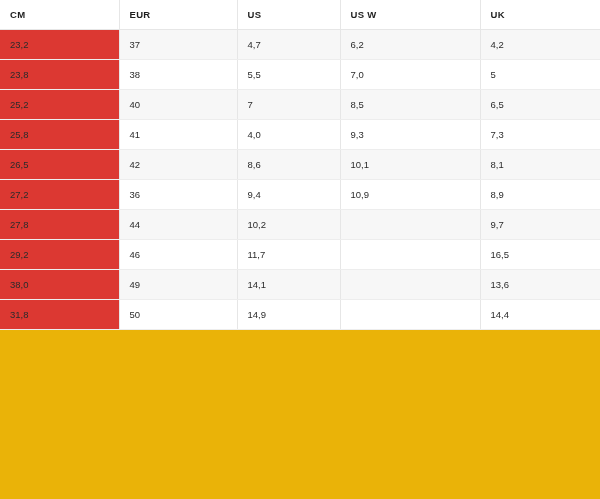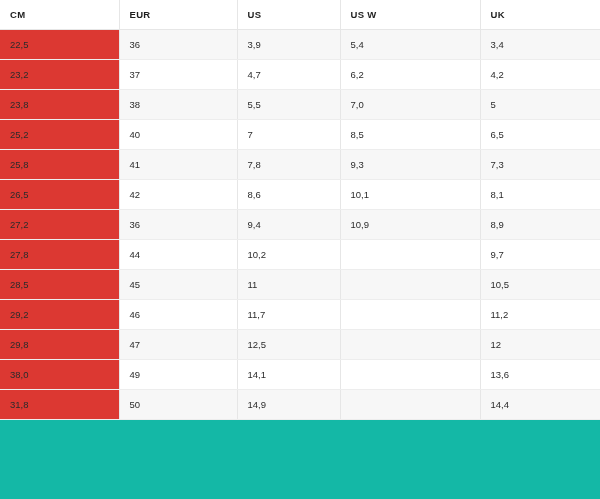--- a/index.html
+++ b/index.html
@@ -11,21 +11,21 @@
     height: 499px;
     background: #ffffff;
     font-family: "Liberation Sans", sans-serif;
     overflow: hidden;
   }
 
   .size-table-wrap {
     width: 600px;
     height: 499px;
     box-sizing: border-box;
-    background: #14b8a6;
+    background: #eab308;
   }
 
   table.size-table {
     width: 600px;
     border-collapse: collapse;
     table-layout: fixed;
     background: #ffffff;
   }
 
   
@@ -101,27 +101,20 @@
       <tr>
         <th class="cm-head">CM</th>
         <th>EUR</th>
         <th>US</th>
         <th>US W</th>
         <th>UK</th>
       </tr>
     </thead>
     <tbody id="table-body">
         <tr>
-          <td class="cm-cell">22,5</td>
-          <td class="data-cell">36</td>
-          <td class="data-cell">3,9</td>
-          <td class="data-cell">5,4</td>
-          <td class="data-cell">3,4</td>
-        </tr>
-        <tr>
           <td class="cm-cell">23,2</td>
           <td class="data-cell">37</td>
           <td class="data-cell">4,7</td>
           <td class="data-cell">6,2</td>
           <td class="data-cell">4,2</td>
         </tr>
         <tr>
           <td class="cm-cell">23,8</td>
           <td class="data-cell">38</td>
           <td class="data-cell">5,5</td>
@@ -131,21 +124,21 @@
         <tr>
           <td class="cm-cell">25,2</td>
           <td class="data-cell">40</td>
           <td class="data-cell">7</td>
           <td class="data-cell">8,5</td>
           <td class="data-cell">6,5</td>
         </tr>
         <tr>
           <td class="cm-cell">25,8</td>
           <td class="data-cell">41</td>
-          <td class="data-cell">7,8</td>
+          <td class="data-cell">4,0</td>
           <td class="data-cell">9,3</td>
           <td class="data-cell">7,3</td>
         </tr>
         <tr>
           <td class="cm-cell">26,5</td>
           <td class="data-cell">42</td>
           <td class="data-cell">8,6</td>
           <td class="data-cell">10,1</td>
           <td class="data-cell">8,1</td>
         </tr>
@@ -157,39 +150,25 @@
           <td class="data-cell">8,9</td>
         </tr>
         <tr>
           <td class="cm-cell">27,8</td>
           <td class="data-cell">44</td>
           <td class="data-cell">10,2</td>
           <td class="data-cell empty"></td>
           <td class="data-cell">9,7</td>
         </tr>
         <tr>
-          <td class="cm-cell">28,5</td>
-          <td class="data-cell">45</td>
-          <td class="data-cell">11</td>
-          <td class="data-cell empty"></td>
-          <td class="data-cell">10,5</td>
-        </tr>
-        <tr>
           <td class="cm-cell">29,2</td>
           <td class="data-cell">46</td>
           <td class="data-cell">11,7</td>
           <td class="data-cell empty"></td>
-          <td class="data-cell">11,2</td>
-        </tr>
-        <tr>
-          <td class="cm-cell">29,8</td>
-          <td class="data-cell">47</td>
-          <td class="data-cell">12,5</td>
-          <td class="data-cell empty"></td>
-          <td class="data-cell">12</td>
+          <td class="data-cell">16,5</td>
         </tr>
         <tr>
           <td class="cm-cell">38,0</td>
           <td class="data-cell">49</td>
           <td class="data-cell">14,1</td>
           <td class="data-cell empty"></td>
           <td class="data-cell">13,6</td>
         </tr>
         <tr>
           <td class="cm-cell">31,8</td>

